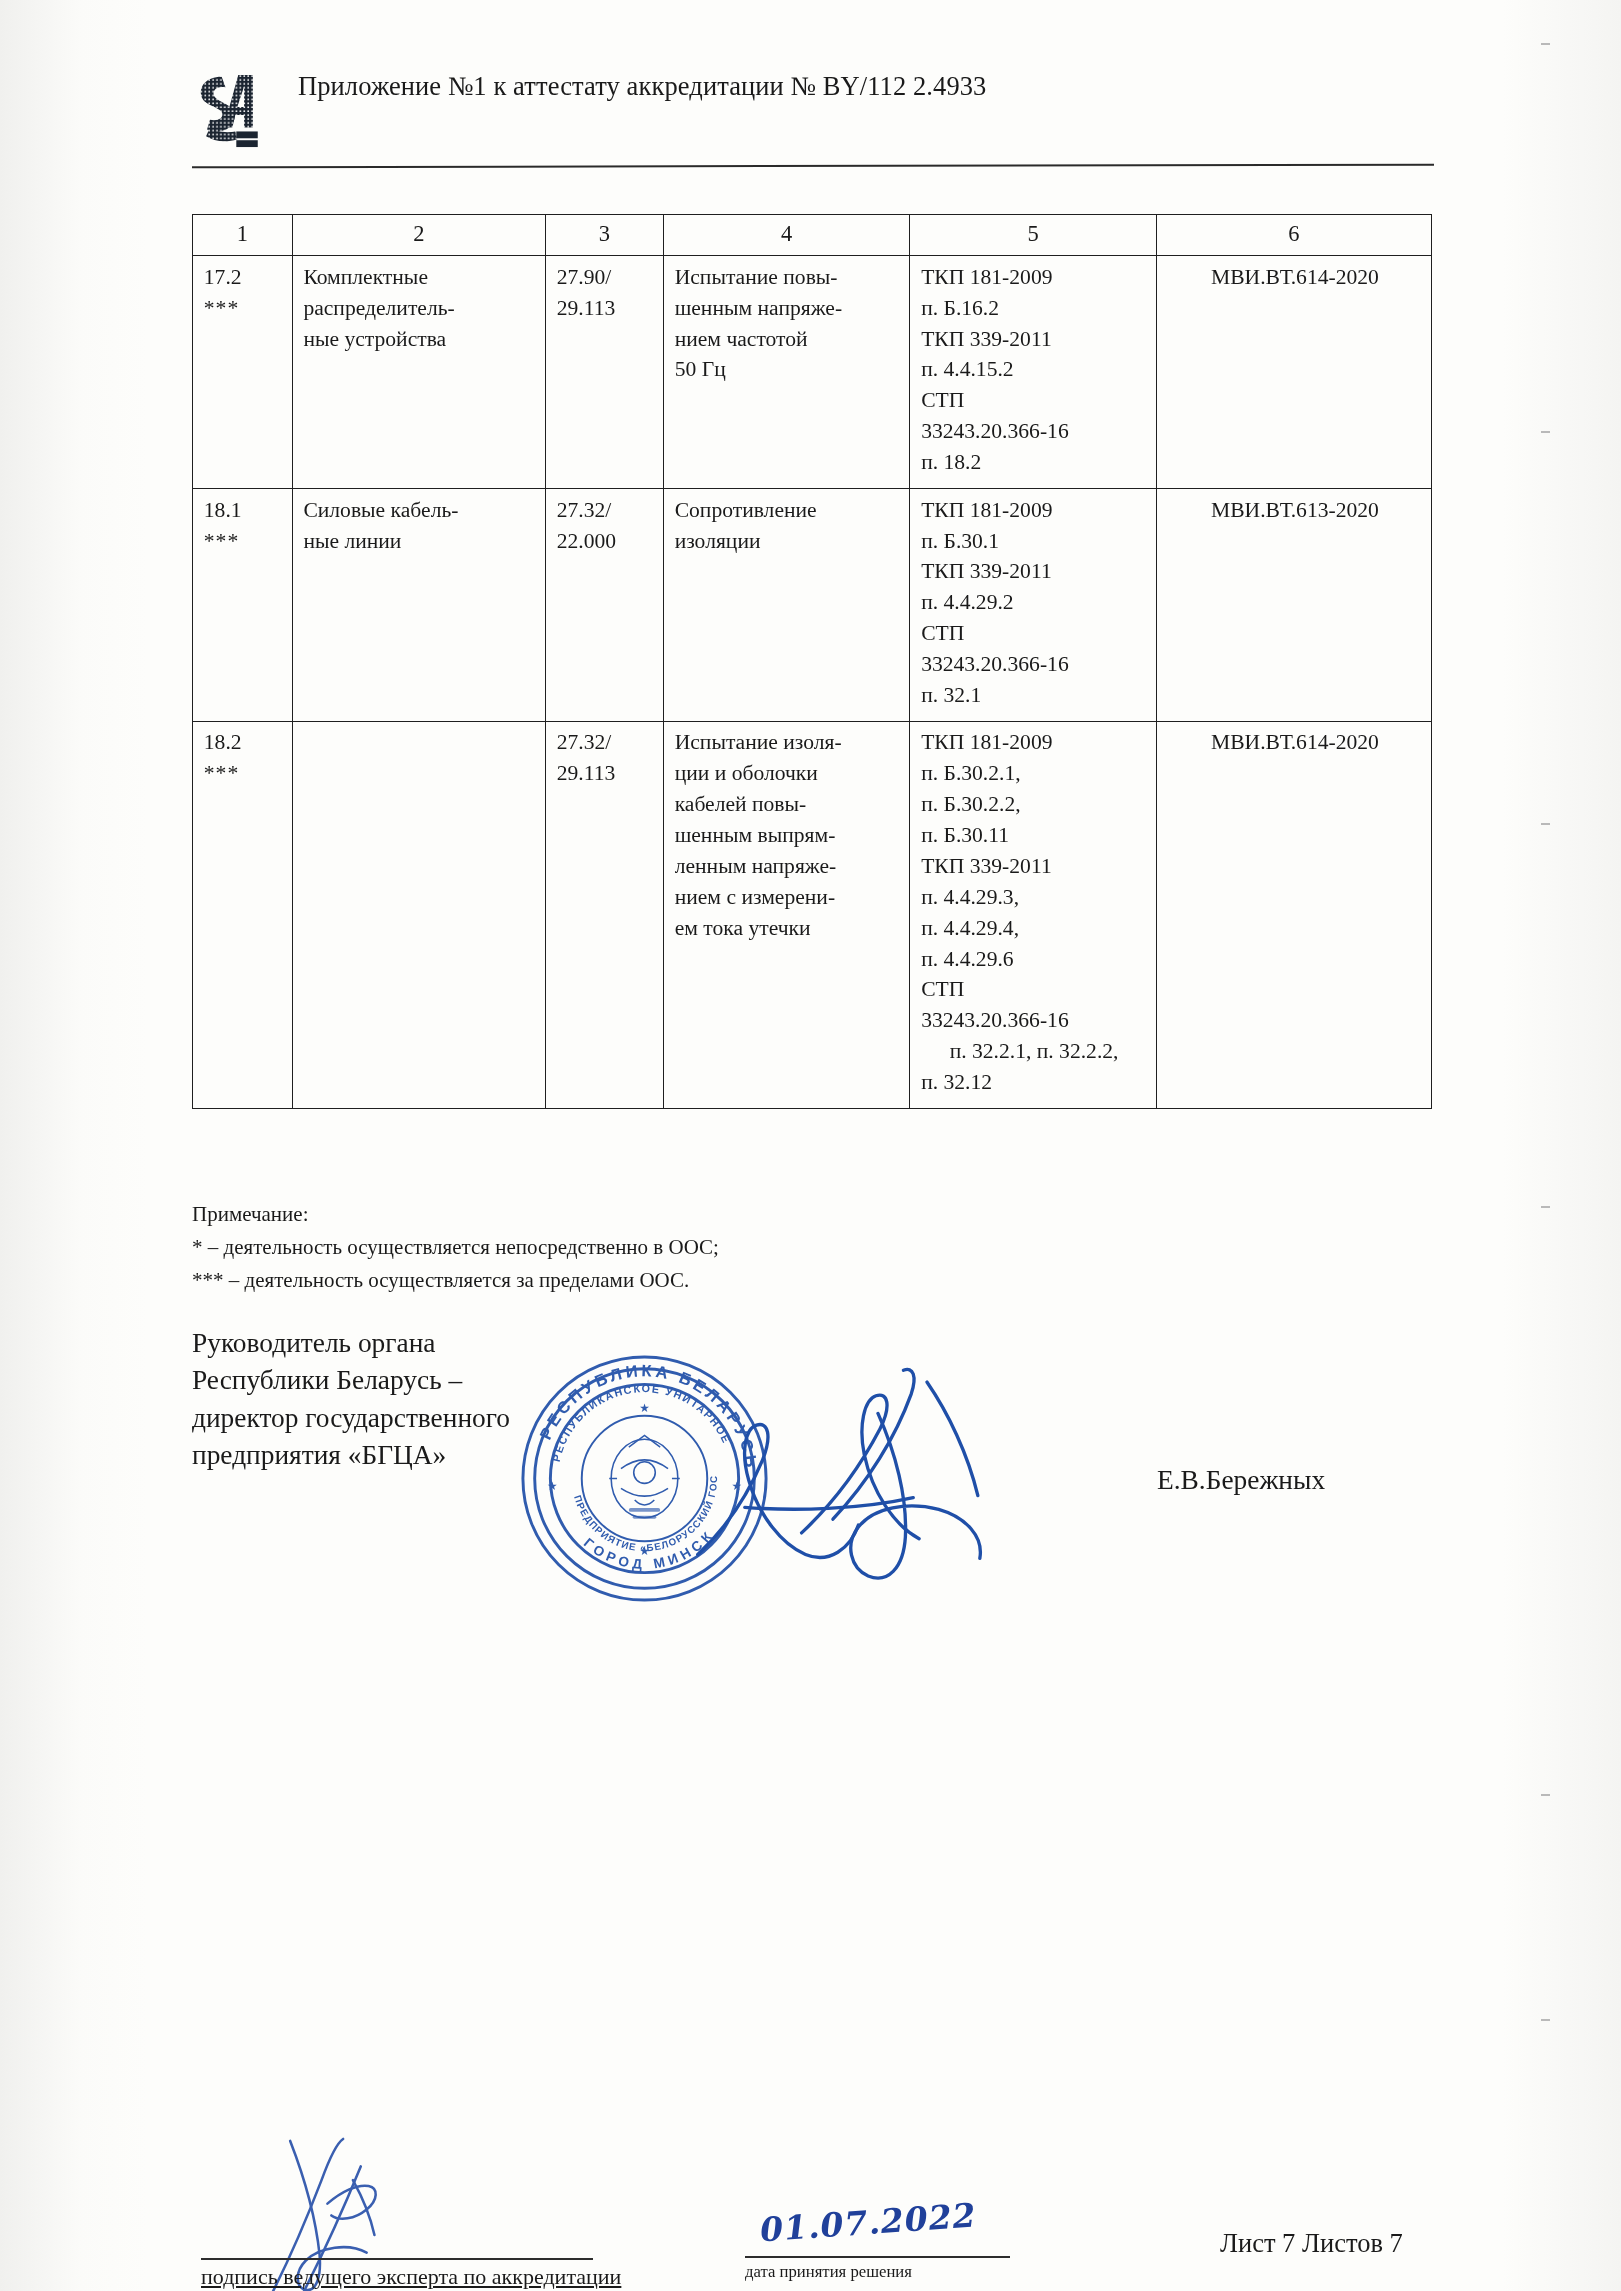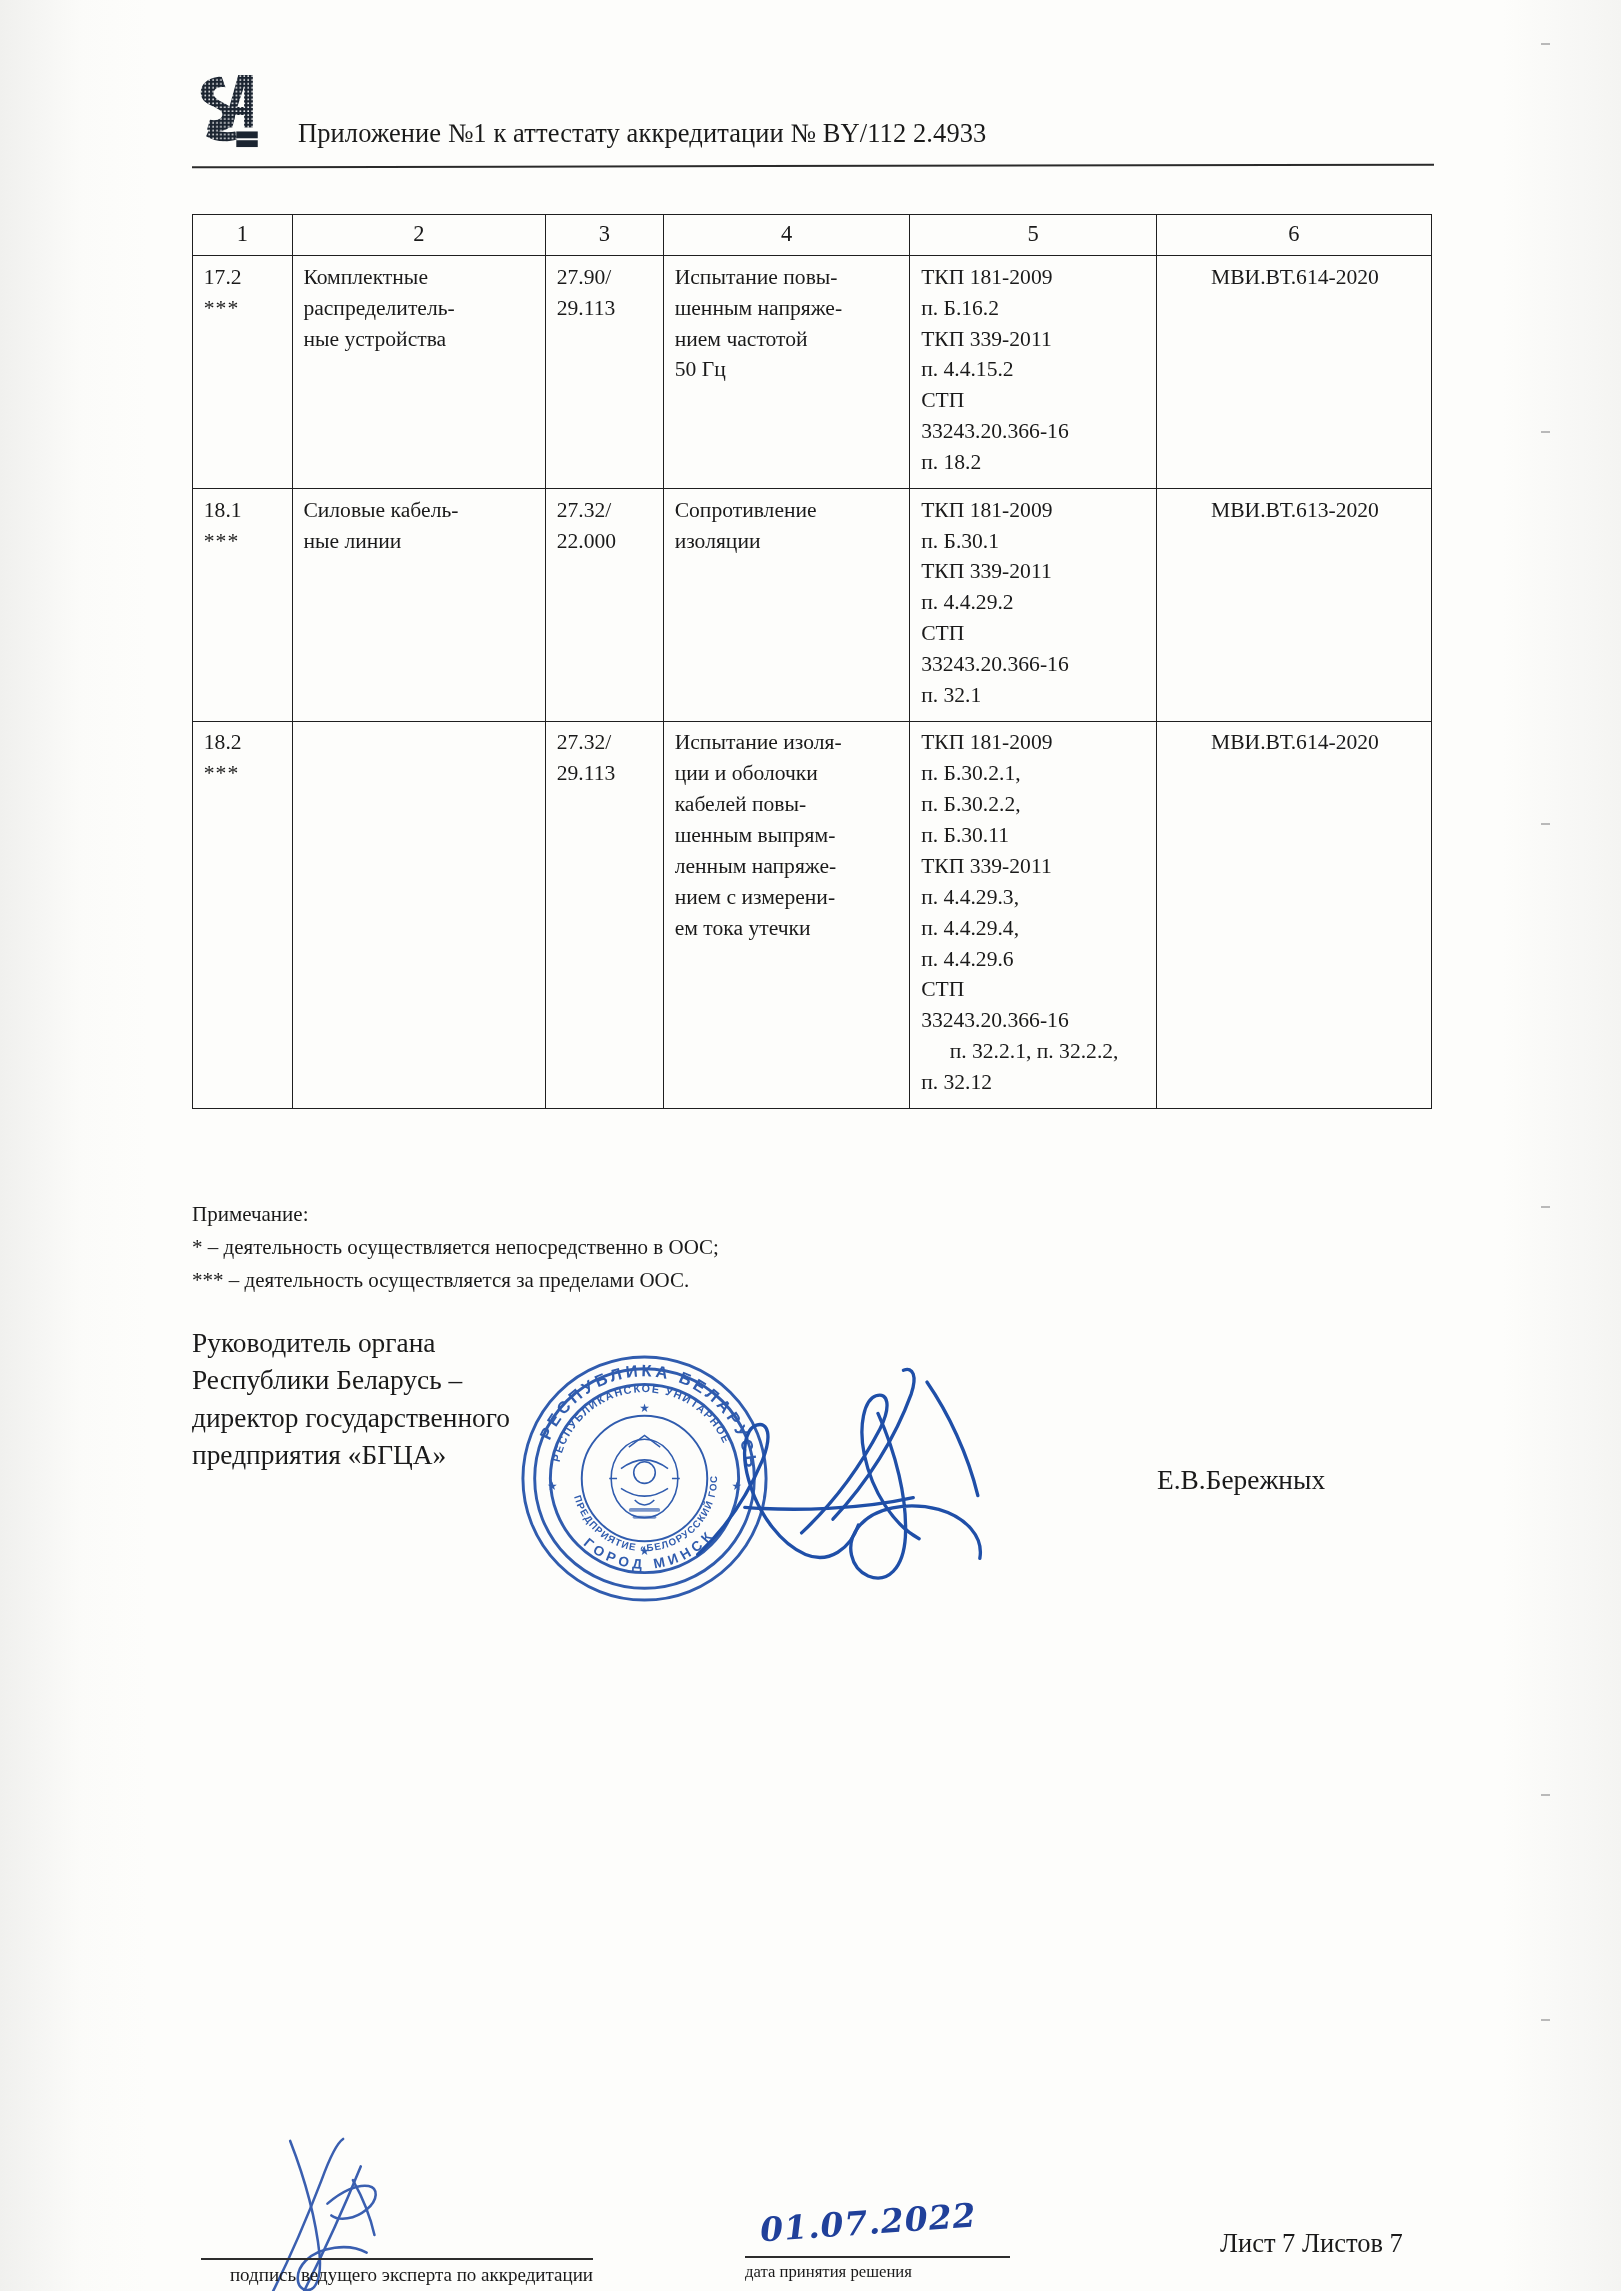--- a/index.html
+++ b/index.html
@@ -45,21 +45,21 @@
     background: #b9b9b9;
   }
 
   
   .header {
     position: absolute;
     left: 192px;
     top: 71px;
     width: 1176px;
     display: flex;
-    align-items: flex-end;
+    align-items: flex-start;
     gap: 33px;
   }
   .logo {
     width: 73px;
     height: 78px;
     position: relative;
     flex: 0 0 auto;
   }
   .logo svg { display:block; }
   .header-title {
@@ -169,23 +169,24 @@
     top: 2258px;
     width: 392px;
     height: 2px;
     background: #2d2d2d;
   }
   .footer-sig-caption {
     position: absolute;
     left: 201px;
     top: 2264px;
     width: 392px;
-    text-align: right;
-    font-size: 19px;
-    white-space: nowrap;
+    text-align: left;
+    font-size: 22px;
+    white-space: nowrap;
+    text-decoration: underline;
   }
   .footer-date-line {
     position: absolute;
     left: 745px;
     top: 2256px;
     width: 265px;
     height: 2px;
     background: #2d2d2d;
   }
   .footer-date-caption {

